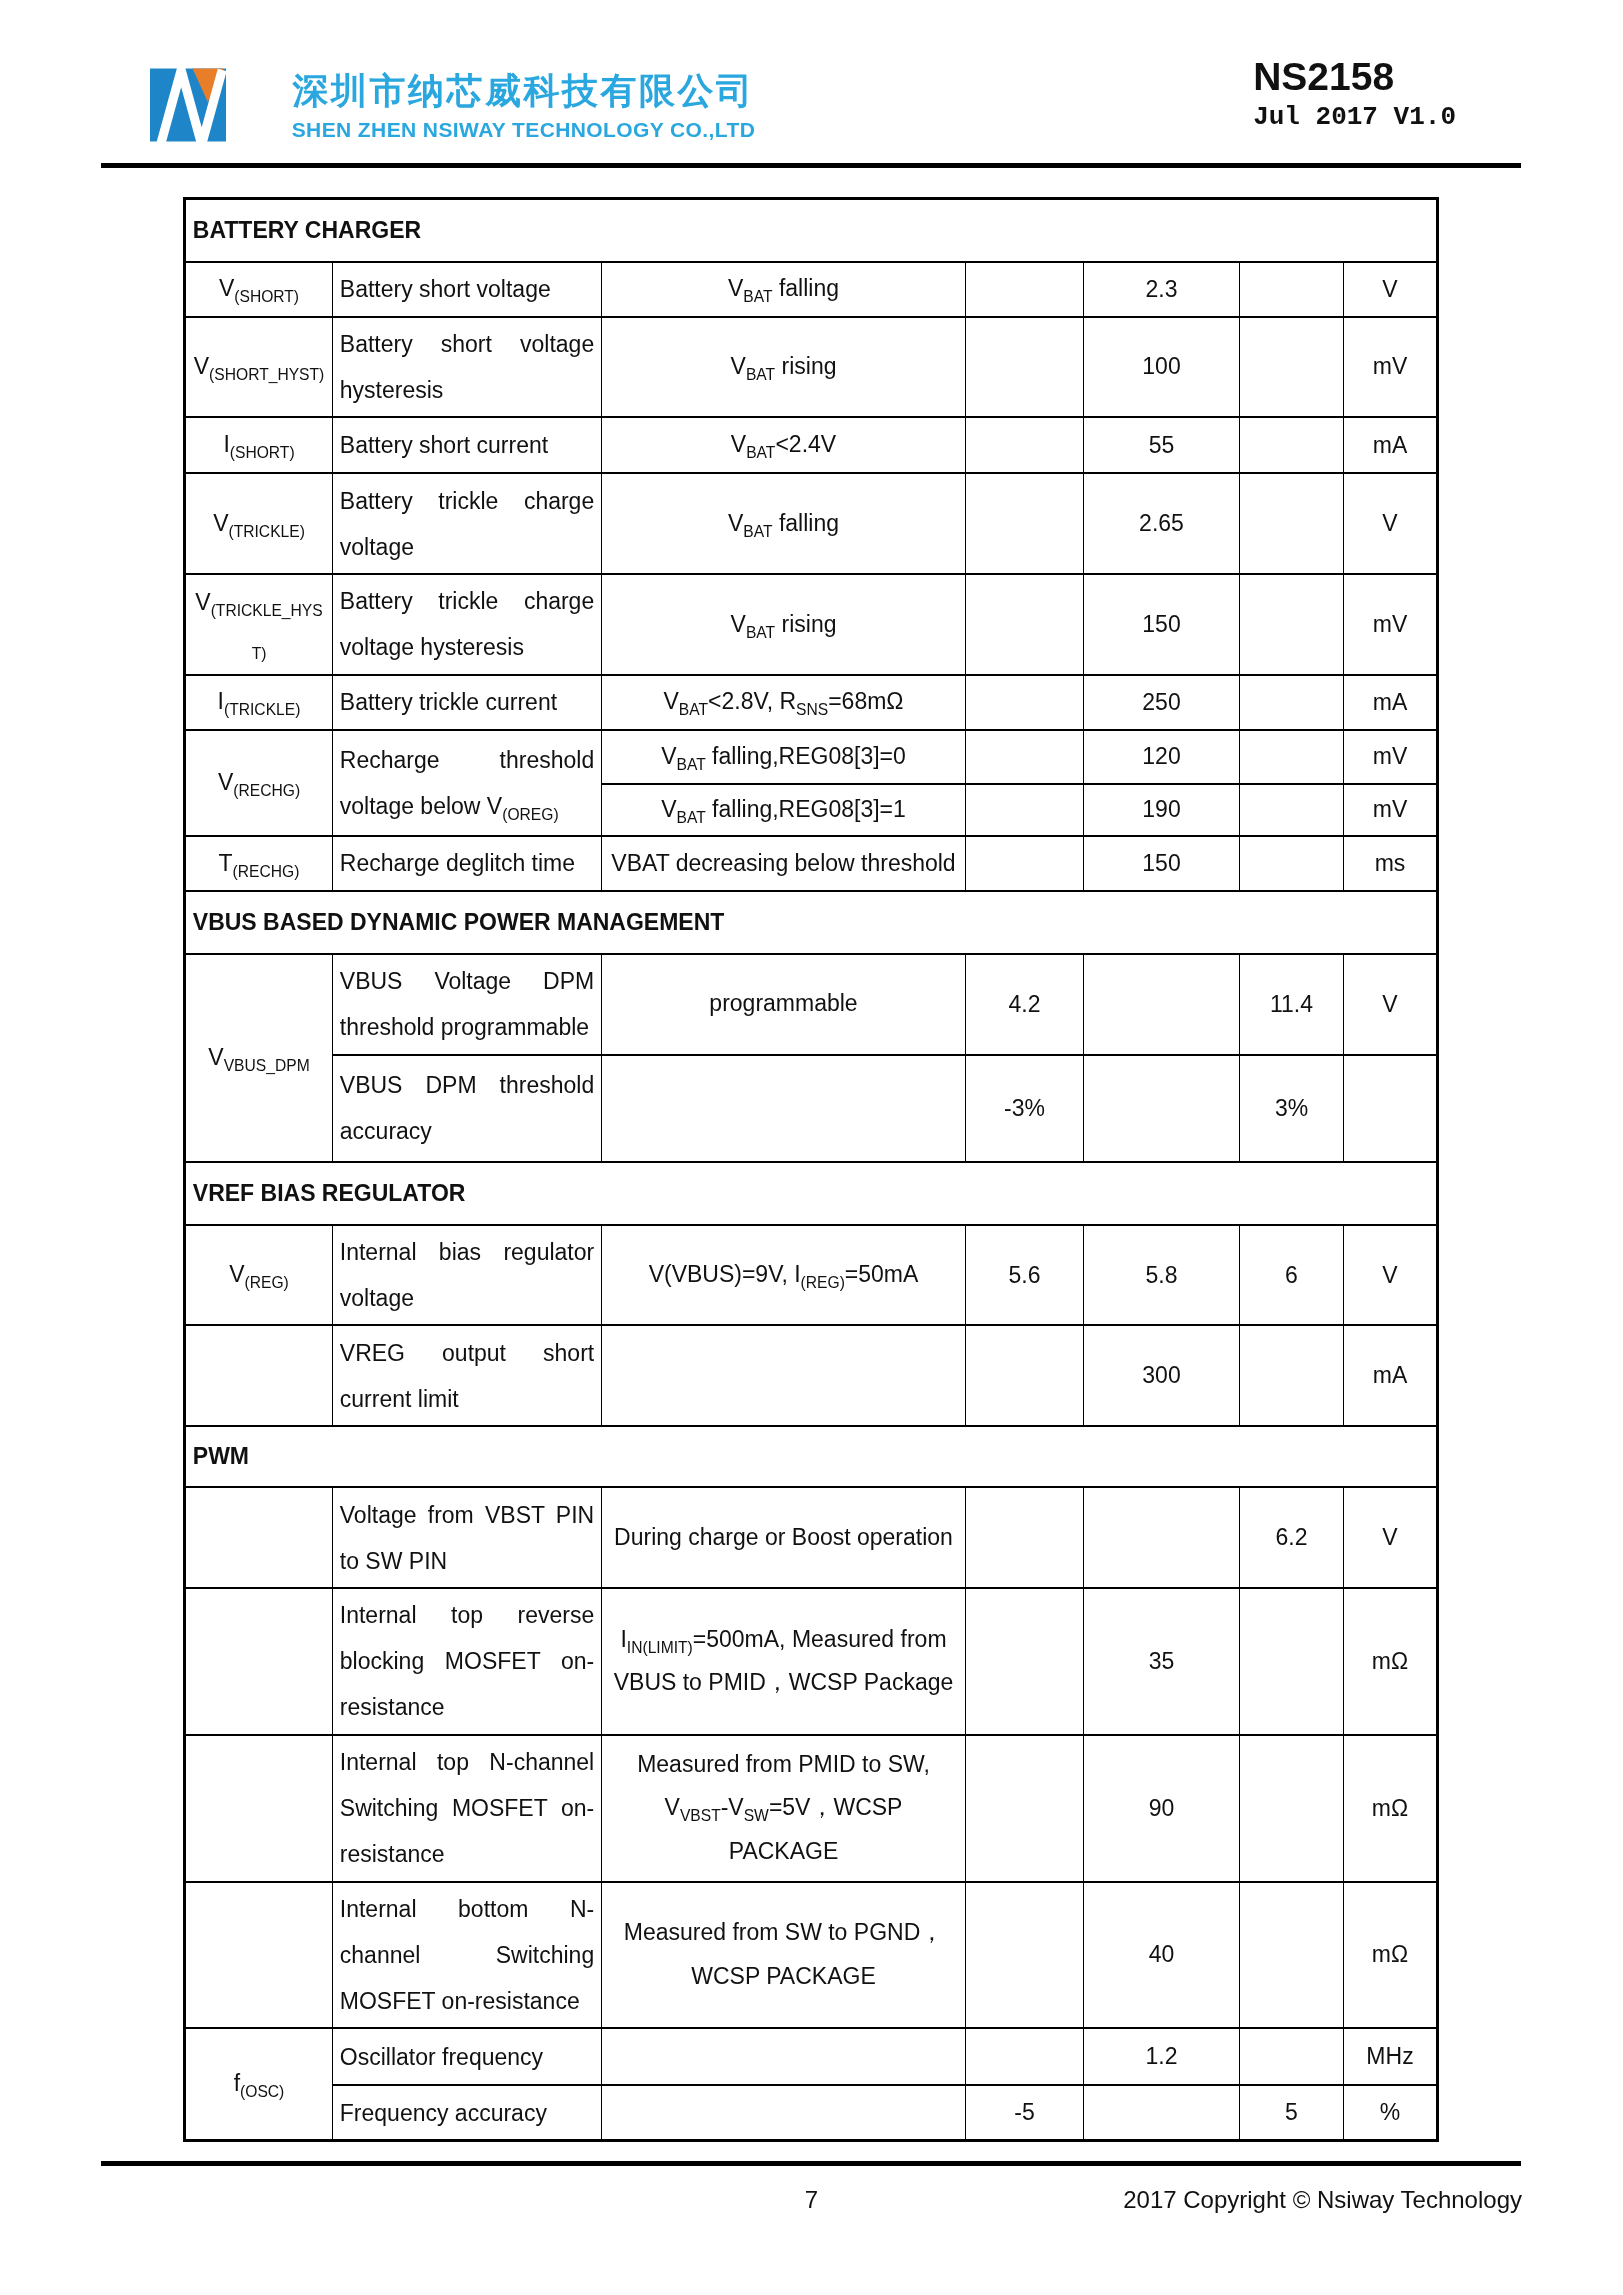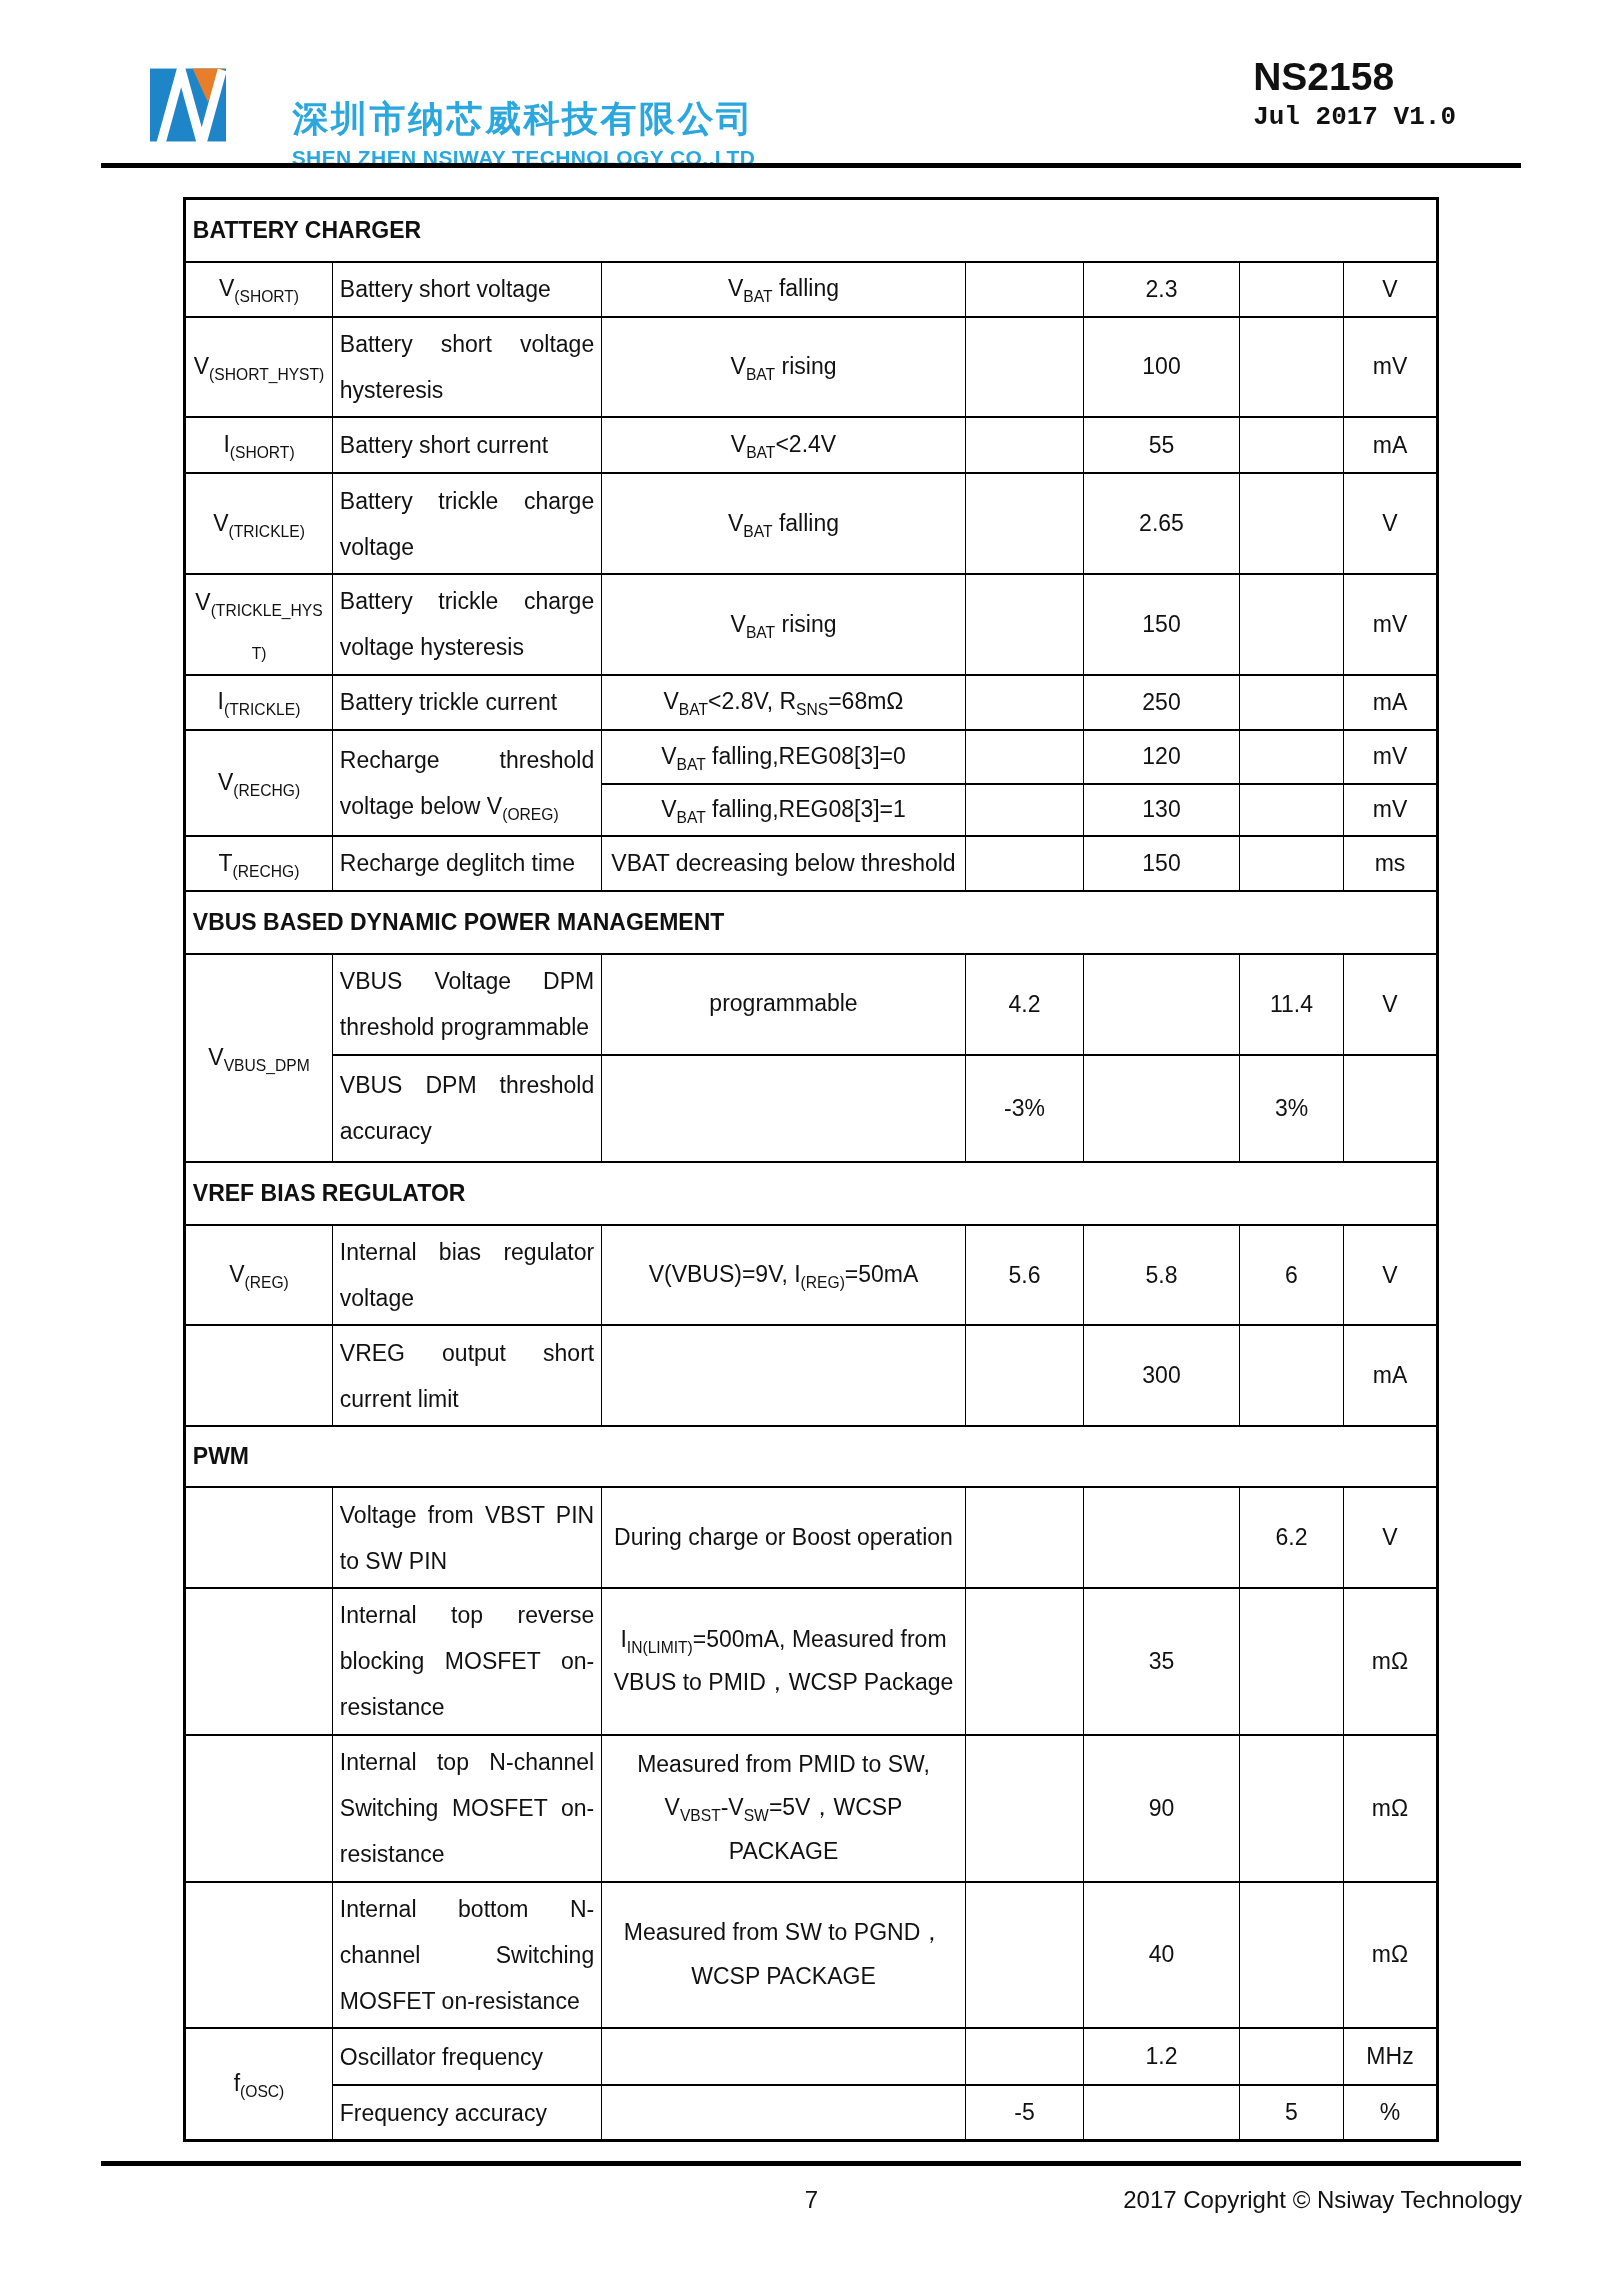--- a/index.html
+++ b/index.html
@@ -7,21 +7,21 @@
     position:relative;
     width:1623px;height:2295px;
     background:#ffffff;
     font-family:"Liberation Sans","DejaVu Sans",sans-serif;
     color:#111;
     overflow:hidden;
   }
   
   .logo{position:absolute;left:150px;top:68px;width:76px;height:74px;}
   .company{position:absolute;left:287px;top:71px;width:473px;text-align:center;color:var(--brand,#2aa7de);}
-  .company-cn{font-size:36px;font-weight:bold;letter-spacing:2.5px;line-height:1.1;margin-top:28px;}
+  .company-cn{font-size:36px;font-weight:bold;letter-spacing:2.5px;line-height:1.1;}
   .company-en{font-size:21px;font-weight:bold;letter-spacing:0.4px;margin-top:7.6px;}
   .doc-id{position:absolute;right:167px;top:56px;text-align:left;}
   .part-number{font-size:39px;font-weight:bold;line-height:1.1;padding-right:30px;}
   .revision{font-size:26px;font-weight:bold;margin-top:3.4px;font-family:Liberation Mono, monospace;}
   .rule{position:absolute;left:101px;width:1420px;height:5px;background:#000;}
   .rule-top{top:163px;}
   .rule-bottom{top:2161px;}
   
   table.spec{
     position:absolute;left:183px;top:197px;
@@ -149,21 +149,21 @@
         <td class="param" rowspan="2">Recharge threshold voltage below V<sub>(OREG)</sub></td>
         <td class="cond">V<sub>BAT</sub> falling,REG08[3]=0</td>
         <td class="val"></td>
         <td class="val">120</td>
         <td class="val"></td>
         <td class="unit">mV</td>
       </tr>
       <tr style="height:48px">
         <td class="cond">V<sub>BAT</sub> falling,REG08[3]=1</td>
         <td class="val"></td>
-        <td class="val">130</td>
+        <td class="val">190</td>
         <td class="val"></td>
         <td class="unit">mV</td>
       </tr>
       <tr style="height:54px">
         <td class="sym">T<sub>(RECHG)</sub></td>
         <td class="param">Recharge deglitch time</td>
         <td class="cond">VBAT decreasing below threshold</td>
         <td class="val"></td>
         <td class="val">150</td>
         <td class="val"></td>

